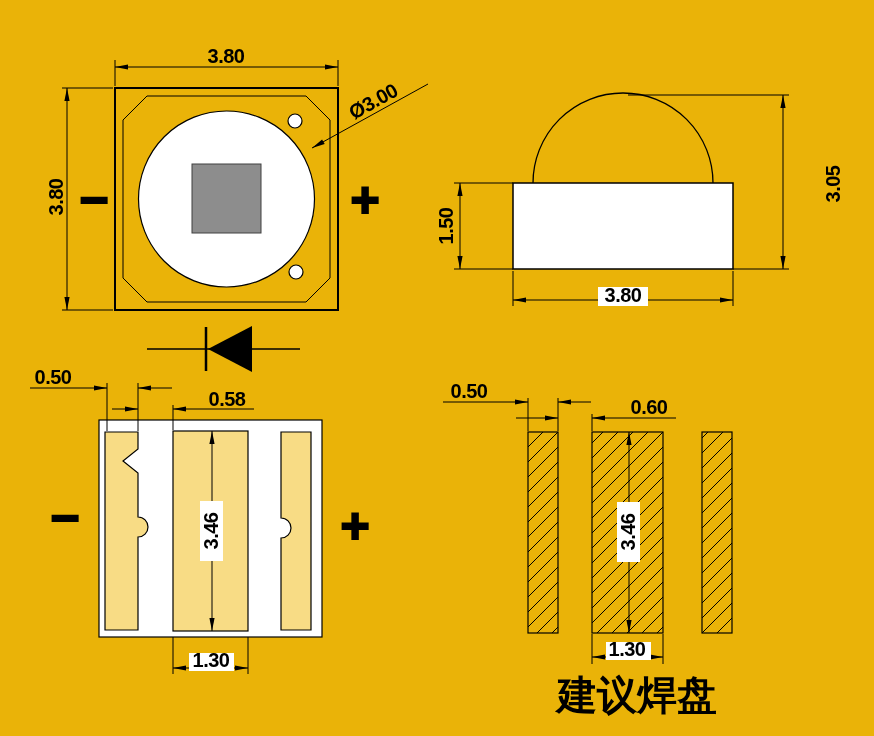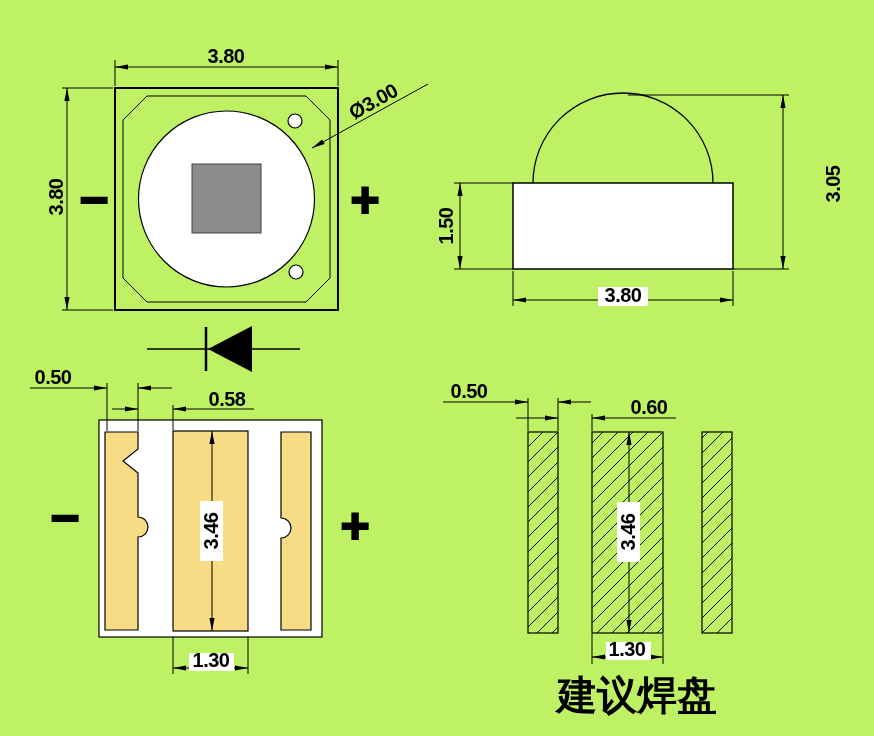--- a/index.html
+++ b/index.html
@@ -1,16 +1,16 @@
 <!DOCTYPE html>
 <html><head>
 <meta charset="utf-8">
 <style>
   html,body{margin:0;padding:0;background:#ffffff;}
-  .stage{position:relative;width:874px;height:736px;background:#bef264;overflow:hidden;}
+  .stage{position:relative;width:874px;height:736px;background:#eab308;overflow:hidden;}
   svg{display:block;}
   .thin{stroke:#000;stroke-width:1;fill:none;}
   .mid{stroke:#000;stroke-width:1.3;fill:none;}
   .thick{stroke:#000;stroke-width:2;fill:none;}
   .arrow{fill:#000;stroke:none;}
   .dim-text{font-family:"Liberation Sans",sans-serif;font-weight:bold;font-size:20px;fill:#000;letter-spacing:-0.5px;}
   .mark-text{font-family:"Liberation Sans",sans-serif;font-weight:bold;font-size:50px;fill:#000;stroke:#000;stroke-width:2px;}
   .caption-text{font-family:"DejaVu Serif","Liberation Serif",serif;font-weight:bold;font-size:40px;fill:#000;}
   .bg{fill:#fff;stroke:none;}
 </style>

